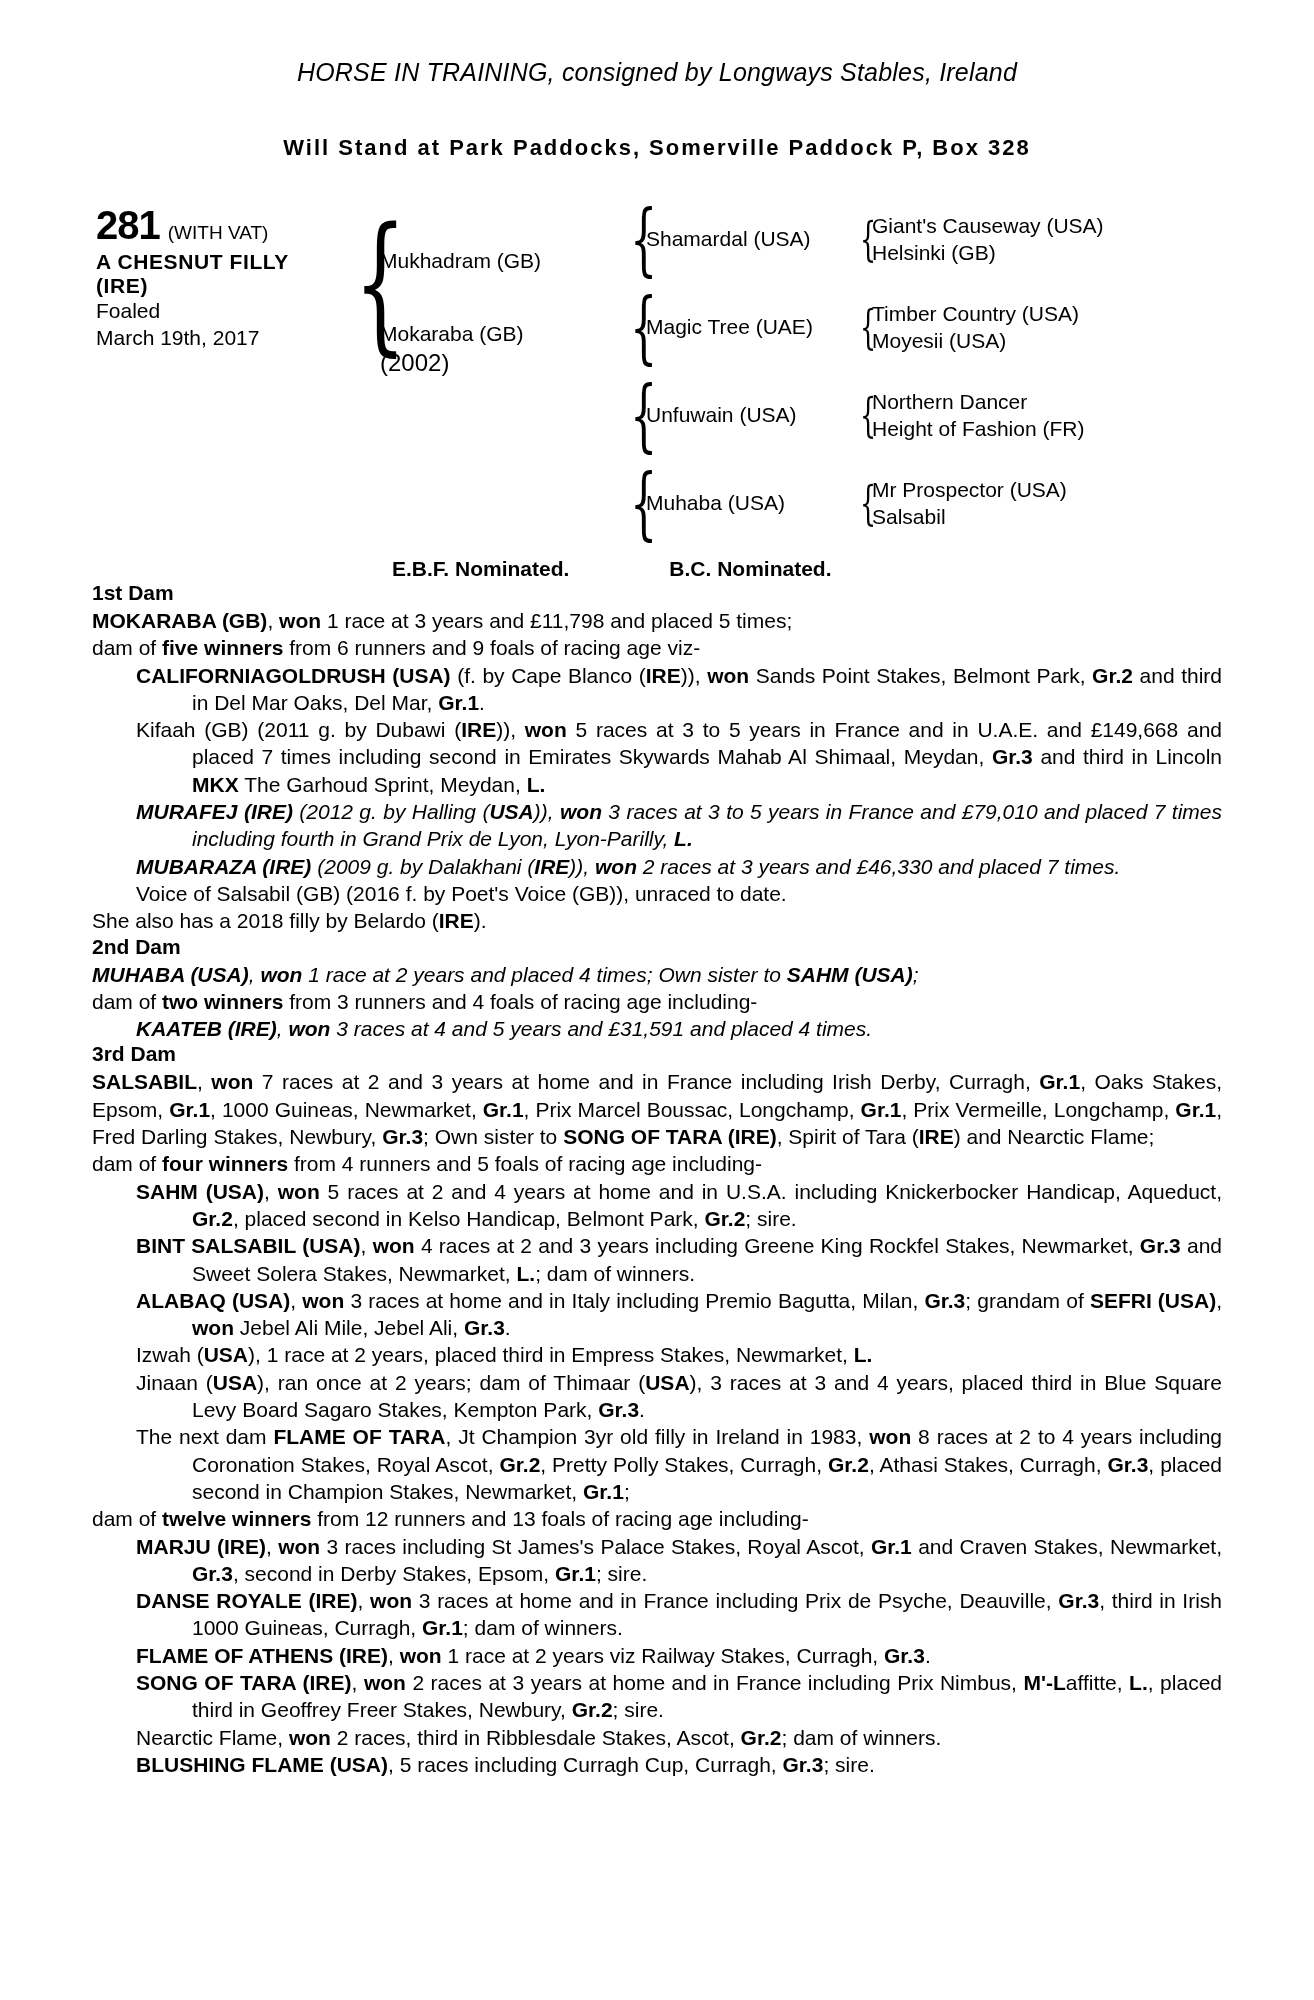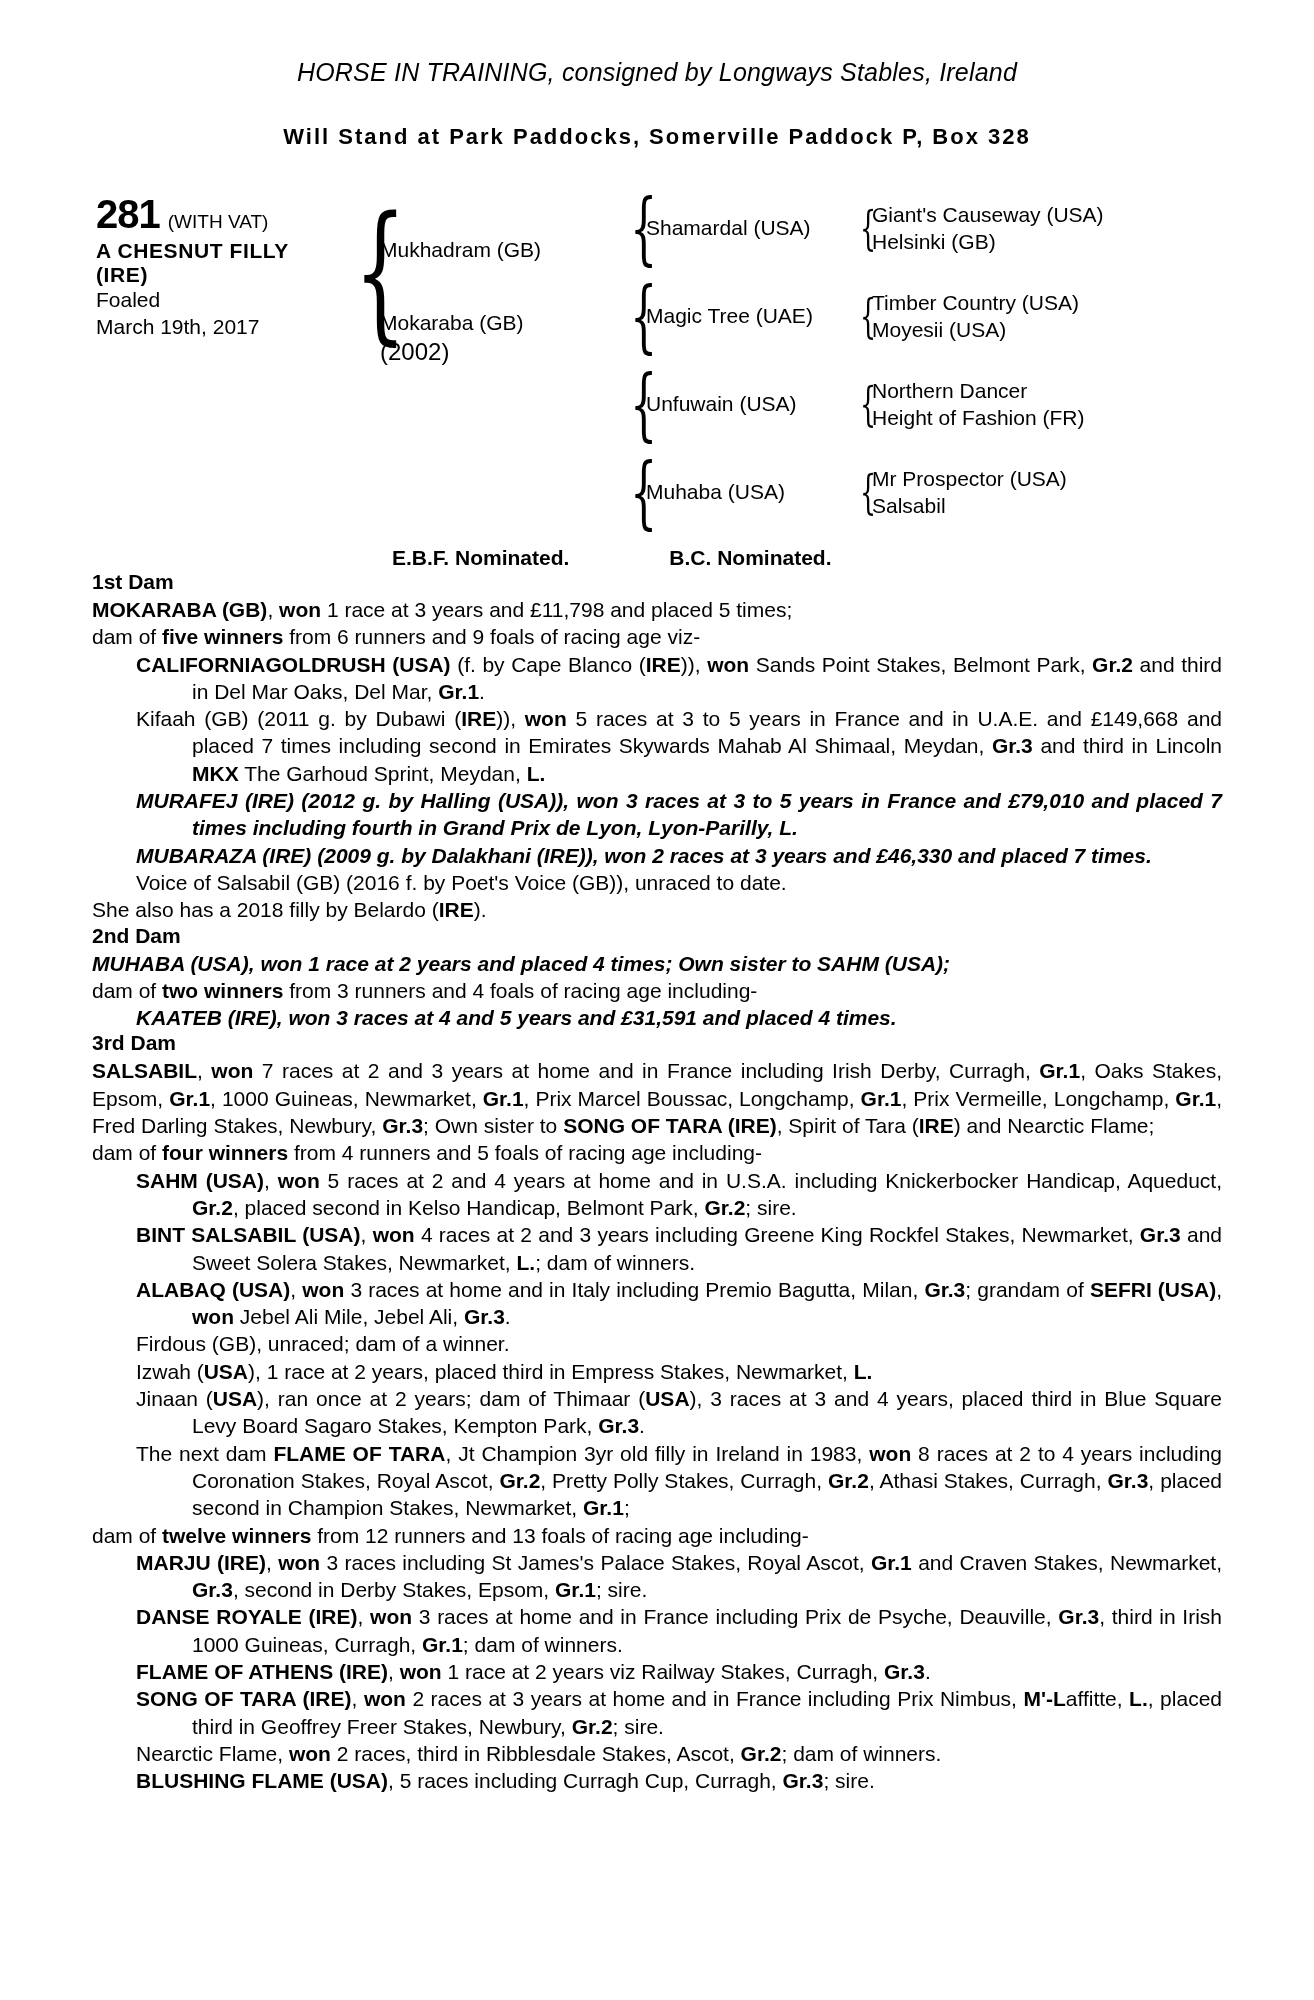--- a/index.html
+++ b/index.html
@@ -16,21 +16,21 @@
   .page {
     width: 1314px;
     box-sizing: border-box;
     padding: 58px 92px 40px 92px;
   }
   .consignor {
     text-align: center;
     font-style: italic;
     font-size: 25px;
     letter-spacing: 0.2px;
-    margin-bottom: 37px;
+    margin-bottom: 48px;
   }
   .standing {
     text-align: center;
     font-weight: bold;
     font-size: 22px;
     letter-spacing: 2.0px;
     margin-bottom: 34px;
   }
 
   
@@ -149,21 +149,21 @@
     text-align: justify;
     text-justify: inter-word;
   }
   p.ind-lead {
     margin-left: 100px;
     text-indent: -56px;
   }
   p.noind {
     margin-left: 0;
   }
-  .it { font-style: italic; font-weight: bold; }
+  .it { font-style: italic; }
 </style>
 </head>
 <body>
 
 <div class="page">
 
   <div class="consignor">HORSE IN TRAINING, consigned by Longways Stables, Ireland</div>
   <div class="standing">Will Stand at Park Paddocks, Somerville Paddock P, Box 328</div>
 
   <div class="ped">
@@ -270,21 +270,20 @@
     <p class="t ind-lead it"><b>KAATEB (IRE)</b>, <b>won</b> 3 races at 4 and 5 years and £31,591 and placed 4 times.</p>
   </div>
 
   <div class="section">
     <div class="dam-head">3rd Dam</div>
     <p class="t noind"><b>SALSABIL</b>, <b>won</b> 7 races at 2 and 3 years at home and in France including Irish Derby, Curragh, <b>Gr.1</b>, Oaks Stakes, Epsom, <b>Gr.1</b>, 1000 Guineas, Newmarket, <b>Gr.1</b>, Prix Marcel Boussac, Longchamp, <b>Gr.1</b>, Prix Vermeille, Longchamp, <b>Gr.1</b>, Fred Darling Stakes, Newbury, <b>Gr.3</b>; Own sister to <b>SONG OF TARA (IRE)</b>, Spirit of Tara (<b>IRE</b>) and Nearctic Flame;</p>
     <p class="t noind">dam of <b>four winners</b> from 4 runners and 5 foals of racing age including-</p>
     <p class="t ind-lead"><b>SAHM (USA)</b>, <b>won</b> 5 races at 2 and 4 years at home and in U.S.A. including Knickerbocker Handicap, Aqueduct, <b>Gr.2</b>, placed second in Kelso Handicap, Belmont Park, <b>Gr.2</b>; sire.</p>
     <p class="t ind-lead"><b>BINT SALSABIL (USA)</b>, <b>won</b> 4 races at 2 and 3 years including Greene King Rockfel Stakes, Newmarket, <b>Gr.3</b> and Sweet Solera Stakes, Newmarket, <b>L.</b>; dam of winners.</p>
     <p class="t ind-lead"><b>ALABAQ (USA)</b>, <b>won</b> 3 races at home and in Italy including Premio Bagutta, Milan, <b>Gr.3</b>; grandam of <b>SEFRI (USA)</b>, <b>won</b> Jebel Ali Mile, Jebel Ali, <b>Gr.3</b>.</p>
-    <p class="t ind-lead">Firdous (GB), unraced; dam of a winner.</p>
     <p class="t ind-lead">Izwah (<b>USA</b>), 1 race at 2 years, placed third in Empress Stakes, Newmarket, <b>L.</b></p>
     <p class="t ind-lead">Jinaan (<b>USA</b>), ran once at 2 years; dam of Thimaar (<b>USA</b>), 3 races at 3 and 4 years, placed third in Blue Square Levy Board Sagaro Stakes, Kempton Park, <b>Gr.3</b>.</p>
   </div>
 
   <div class="section">
     <p class="t ind-lead">The next dam <b>FLAME OF TARA</b>, Jt Champion 3yr old filly in Ireland in 1983, <b>won</b> 8 races at 2 to 4 years including Coronation Stakes, Royal Ascot, <b>Gr.2</b>, Pretty Polly Stakes, Curragh, <b>Gr.2</b>, Athasi Stakes, Curragh, <b>Gr.3</b>, placed second in Champion Stakes, Newmarket, <b>Gr.1</b>;</p>
     <p class="t noind">dam of <b>twelve winners</b> from 12 runners and 13 foals of racing age including-</p>
     <p class="t ind-lead"><b>MARJU (IRE)</b>, <b>won</b> 3 races including St James's Palace Stakes, Royal Ascot, <b>Gr.1</b> and Craven Stakes, Newmarket, <b>Gr.3</b>, second in Derby Stakes, Epsom, <b>Gr.1</b>; sire.</p>
     <p class="t ind-lead"><b>DANSE ROYALE (IRE)</b>, <b>won</b> 3 races at home and in France including Prix de Psyche, Deauville, <b>Gr.3</b>, third in Irish 1000 Guineas, Curragh, <b>Gr.1</b>; dam of winners.</p>
     <p class="t ind-lead"><b>FLAME OF ATHENS (IRE)</b>, <b>won</b> 1 race at 2 years viz Railway Stakes, Curragh, <b>Gr.3</b>.</p>

